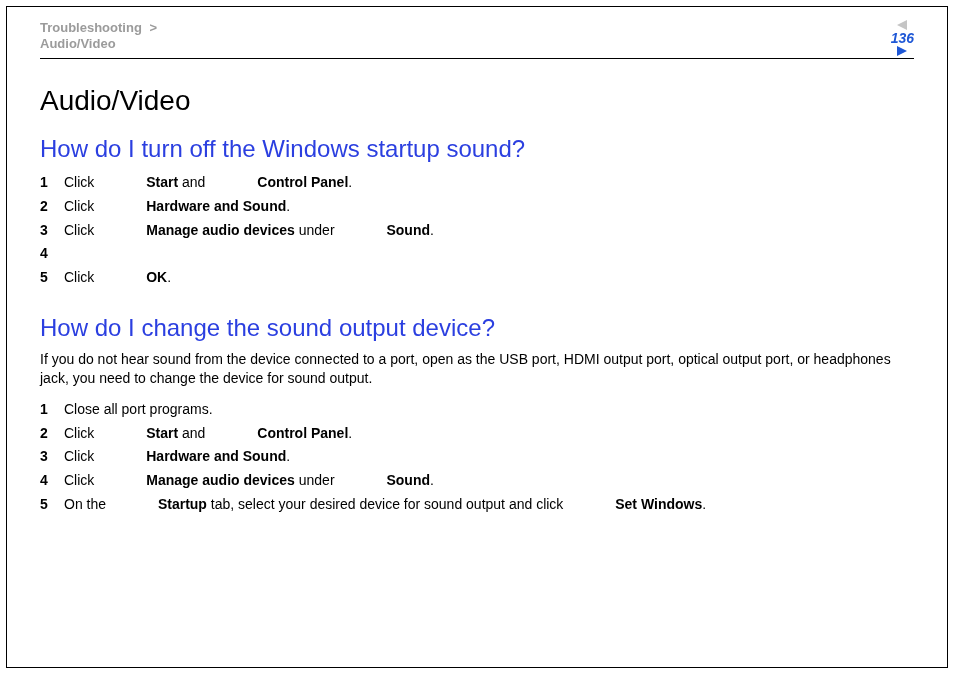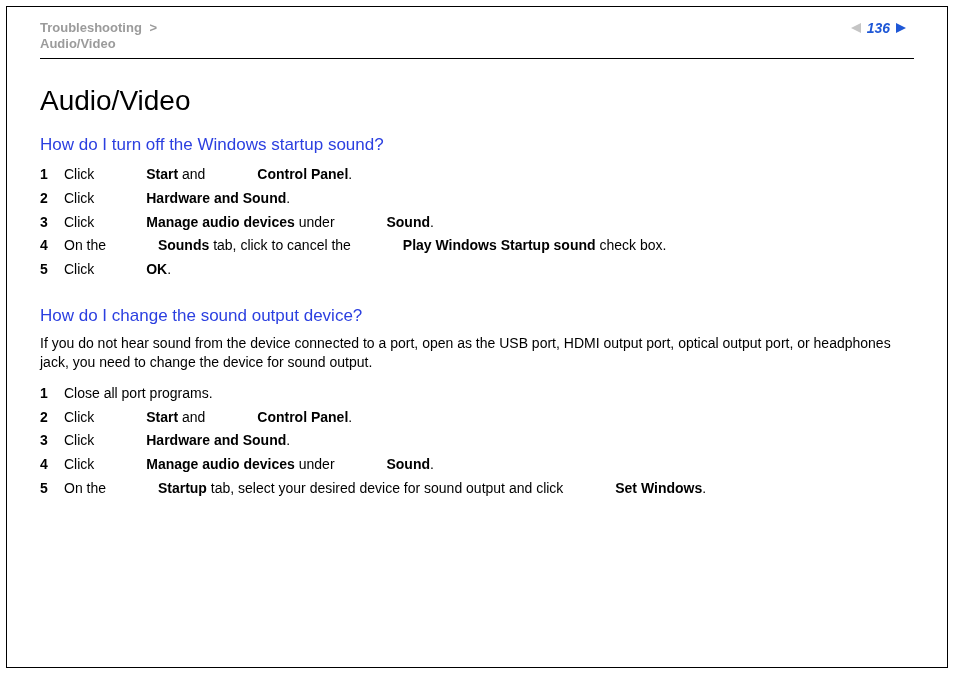--- a/index.html
+++ b/index.html
@@ -33,25 +33,25 @@
     font-weight: bold;
     font-size: 13px;
     line-height: 16px;
     color: #9b9b9b;
     margin-top: 6px;
   }
   .breadcrumb .gt { padding: 0 4px; }
 
   .pagenum-wrap {
     position: absolute;
-    right: 8px;
+    right: 0;
     top: 6px;
     display: flex;
     align-items: center;
-    gap: 6px;
+    flex-direction: column;
   }
   .tri {
     width: 0; height: 0;
     border-top: 5px solid transparent;
     border-bottom: 5px solid transparent;
   }
   .tri-left { border-right: 10px solid #c5c5c5; }
   .tri-right { border-left: 10px solid #1e57d6; }
   .pagenum {
     font-family: Arial, Helvetica, sans-serif;
@@ -79,21 +79,21 @@
   h1.page-title {
     font-family: Arial, Helvetica, sans-serif;
     font-weight: normal;
     font-size: 28px;
     margin: 10px 0 18px 0;
     color: #000;
   }
   h2.section {
     font-family: Arial, Helvetica, sans-serif;
     font-weight: normal;
-    font-size: 17px;
+    font-size: 24px;
     color: #2b3fe0;
     margin: 10px 0 8px 0;
   }
   p.intro {
     font-size: 14px;
     margin: 0 0 10px 0;
     line-height: 1.35;
   }
   .steps {
     margin: 0;
@@ -145,21 +145,20 @@
     <div class="step-row">
       <span class="step-num">2</span>
       <span class="step-text">Click <b>Hardware and Sound</b>.</span>
     </div>
     <div class="step-row">
       <span class="step-num">3</span>
       <span class="step-text">Click <b>Manage audio devices</b> under <b>Sound</b>.</span>
     </div>
     <div class="step-row">
       <span class="step-num">4</span>
-      <span class="step-text">On the <b>Sounds</b> tab, click to cancel the <b>Play Windows Startup sound</b> check box.</span>
     </div>
     <div class="step-row">
       <span class="step-num">5</span>
       <span class="step-text">Click <b>OK</b>.</span>
     </div>
   </div>
 
   <div class="gap"></div>
 
   <h2 class="section">How do I change the sound output device?</h2>

